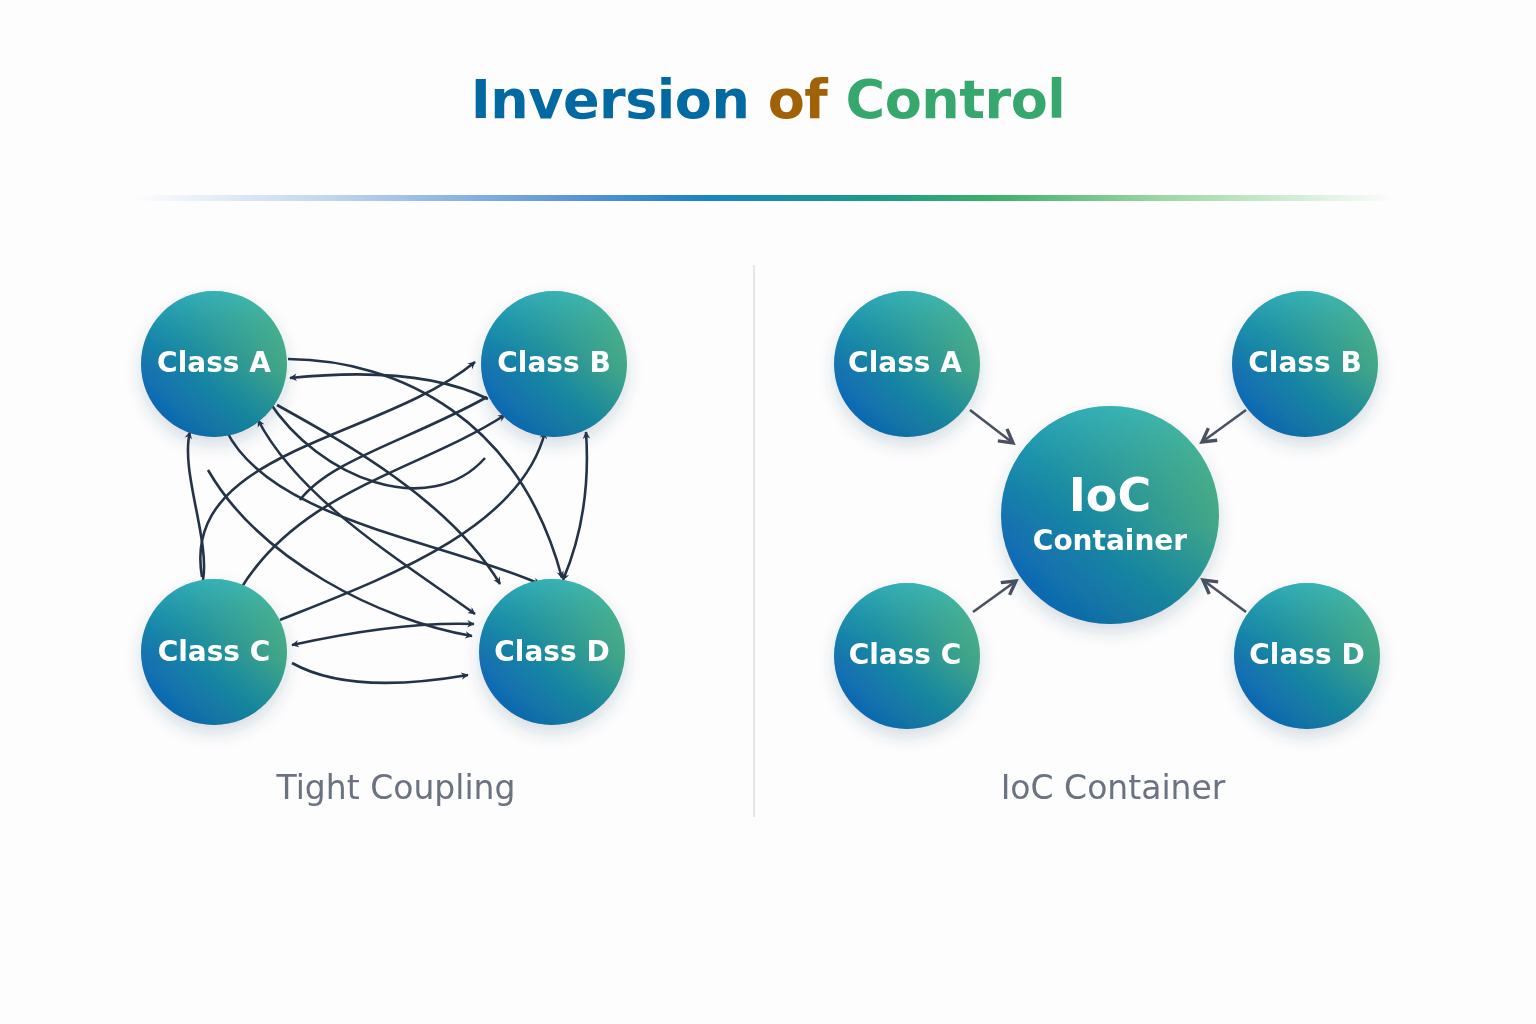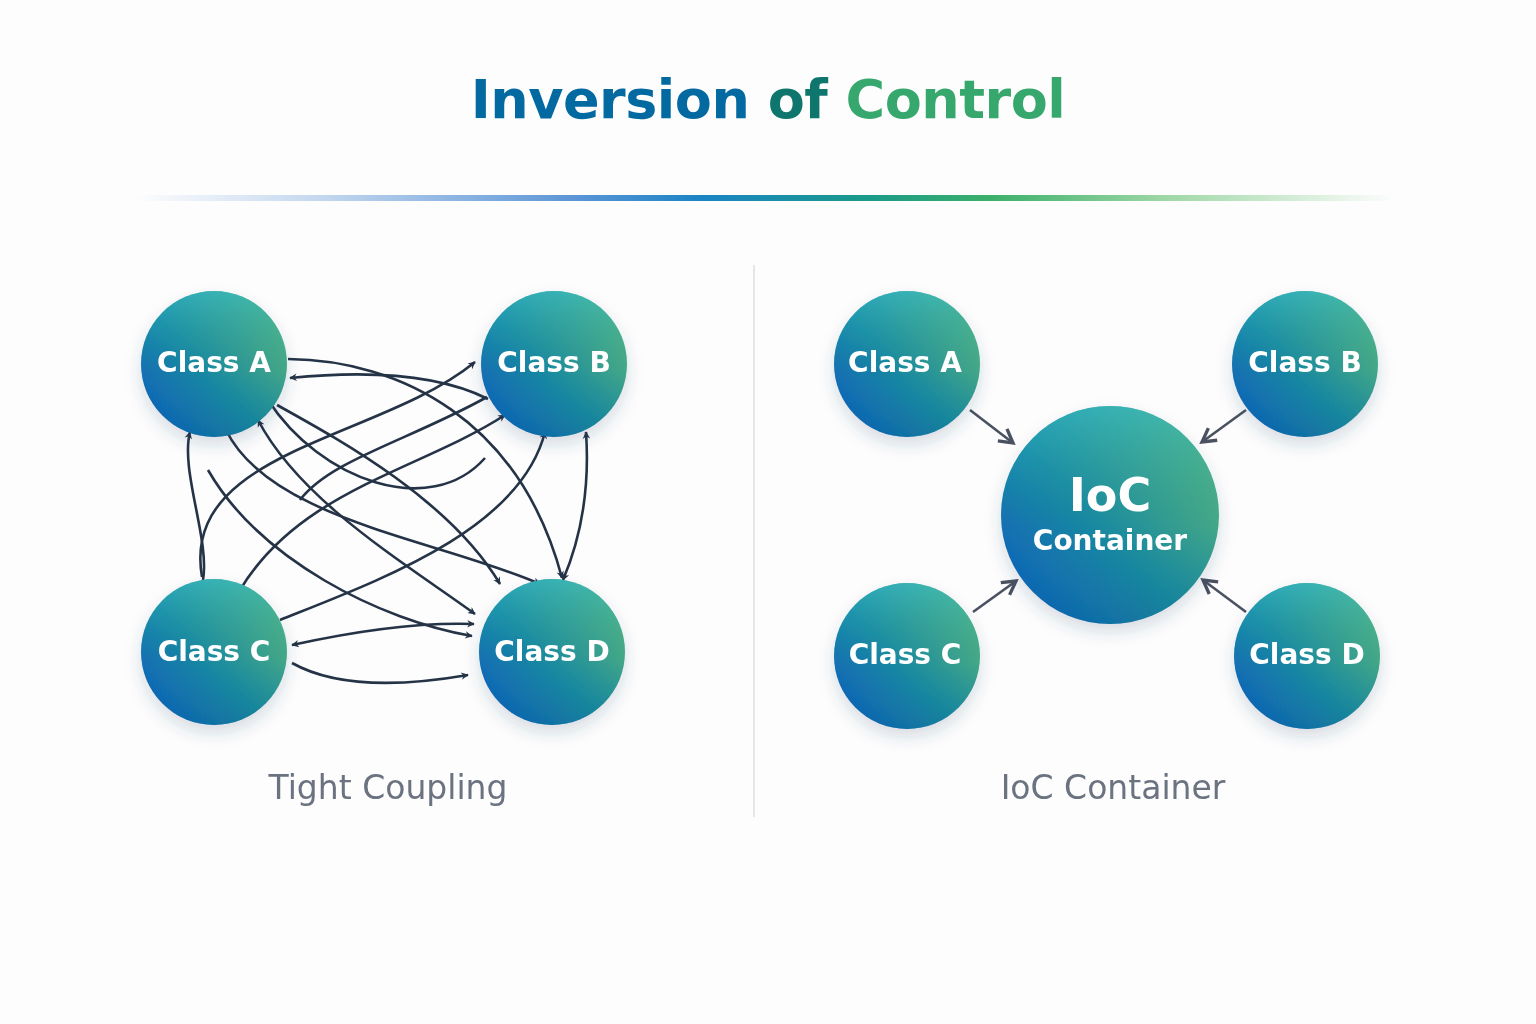--- a/index.html
+++ b/index.html
@@ -10,21 +10,21 @@
       overflow: hidden;
       font-family: "DejaVu Sans", sans-serif;
     }
     .title {
       position: absolute; left: 0; right: 0; top: 68px;
       text-align: center;
       font-size: 54px; font-weight: bold;
       letter-spacing: -0.5px;
     }
     .title .t1 { color: #0369a1; }
-    .title .t2 { color: #0f766e; }
+    .title .t2 { color: #a16207; }
     .title .t3 { color: #36a86e; }
     .title-rule {
       position: absolute; left: 135px; width: 1260px; top: 195px; height: 6px;
       border-radius: 3px;
       background: linear-gradient(90deg,
         rgba(255,255,255,0) 0%,
         rgba(180,205,235,0.8) 15%,
         #5a95d6 35%,
         #1a84c4 45%,
         #1a9a8a 58%,
@@ -149,14 +149,14 @@
     <text class="node-label" x="1307" y="654" font-size="28">Class D</text>
   </g>
   <g filter="url(#shadow)">
     <circle cx="1110" cy="515" r="109" fill="url(#nodeGrad)"></circle>
     <circle cx="1110" cy="515" r="109" fill="url(#nodeShade)"></circle>
     <text class="node-label" x="1110" y="495" font-size="46">IoC</text>
     <text class="node-label" x="1110" y="540" font-size="28">Container</text>
   </g>
 </svg>
 
-<div class="caption" style="left:388px;">Tight Coupling</div>
+<div class="caption" style="left:396px;">Tight Coupling</div>
 <div class="caption" style="left:1113px;text-align:right;">IoC Container</div>
 
 </body></html>

